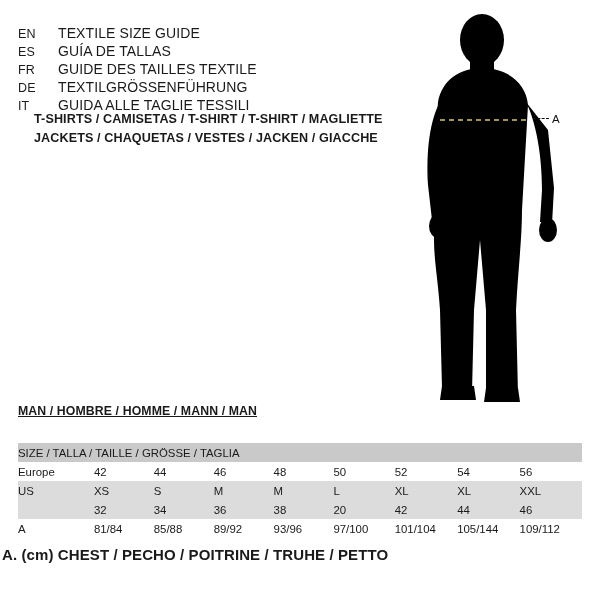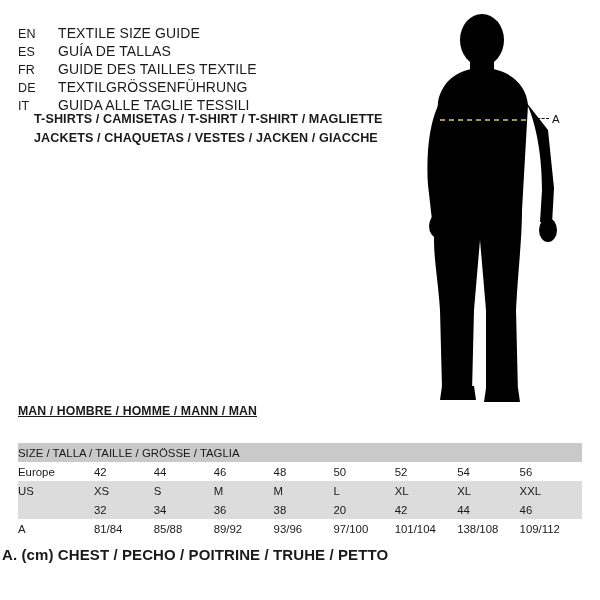--- a/index.html
+++ b/index.html
@@ -258,21 +258,21 @@
         <td class="v">46</td>
       </tr>
       <tr class="row-plain">
         <td class="label-col">A</td>
         <td class="v">81/84</td>
         <td class="v">85/88</td>
         <td class="v">89/92</td>
         <td class="v">93/96</td>
         <td class="v">97/100</td>
         <td class="v">101/104</td>
-        <td class="v">138/108</td>
+        <td class="v">105/144</td>
         <td class="v">109/112</td>
       </tr>
     </tbody>
   </table>
 
   <div class="footnote">A. (cm) CHEST / PECHO / POITRINE / TRUHE / PETTO</div>
 
 </div>
 
 </body></html>

